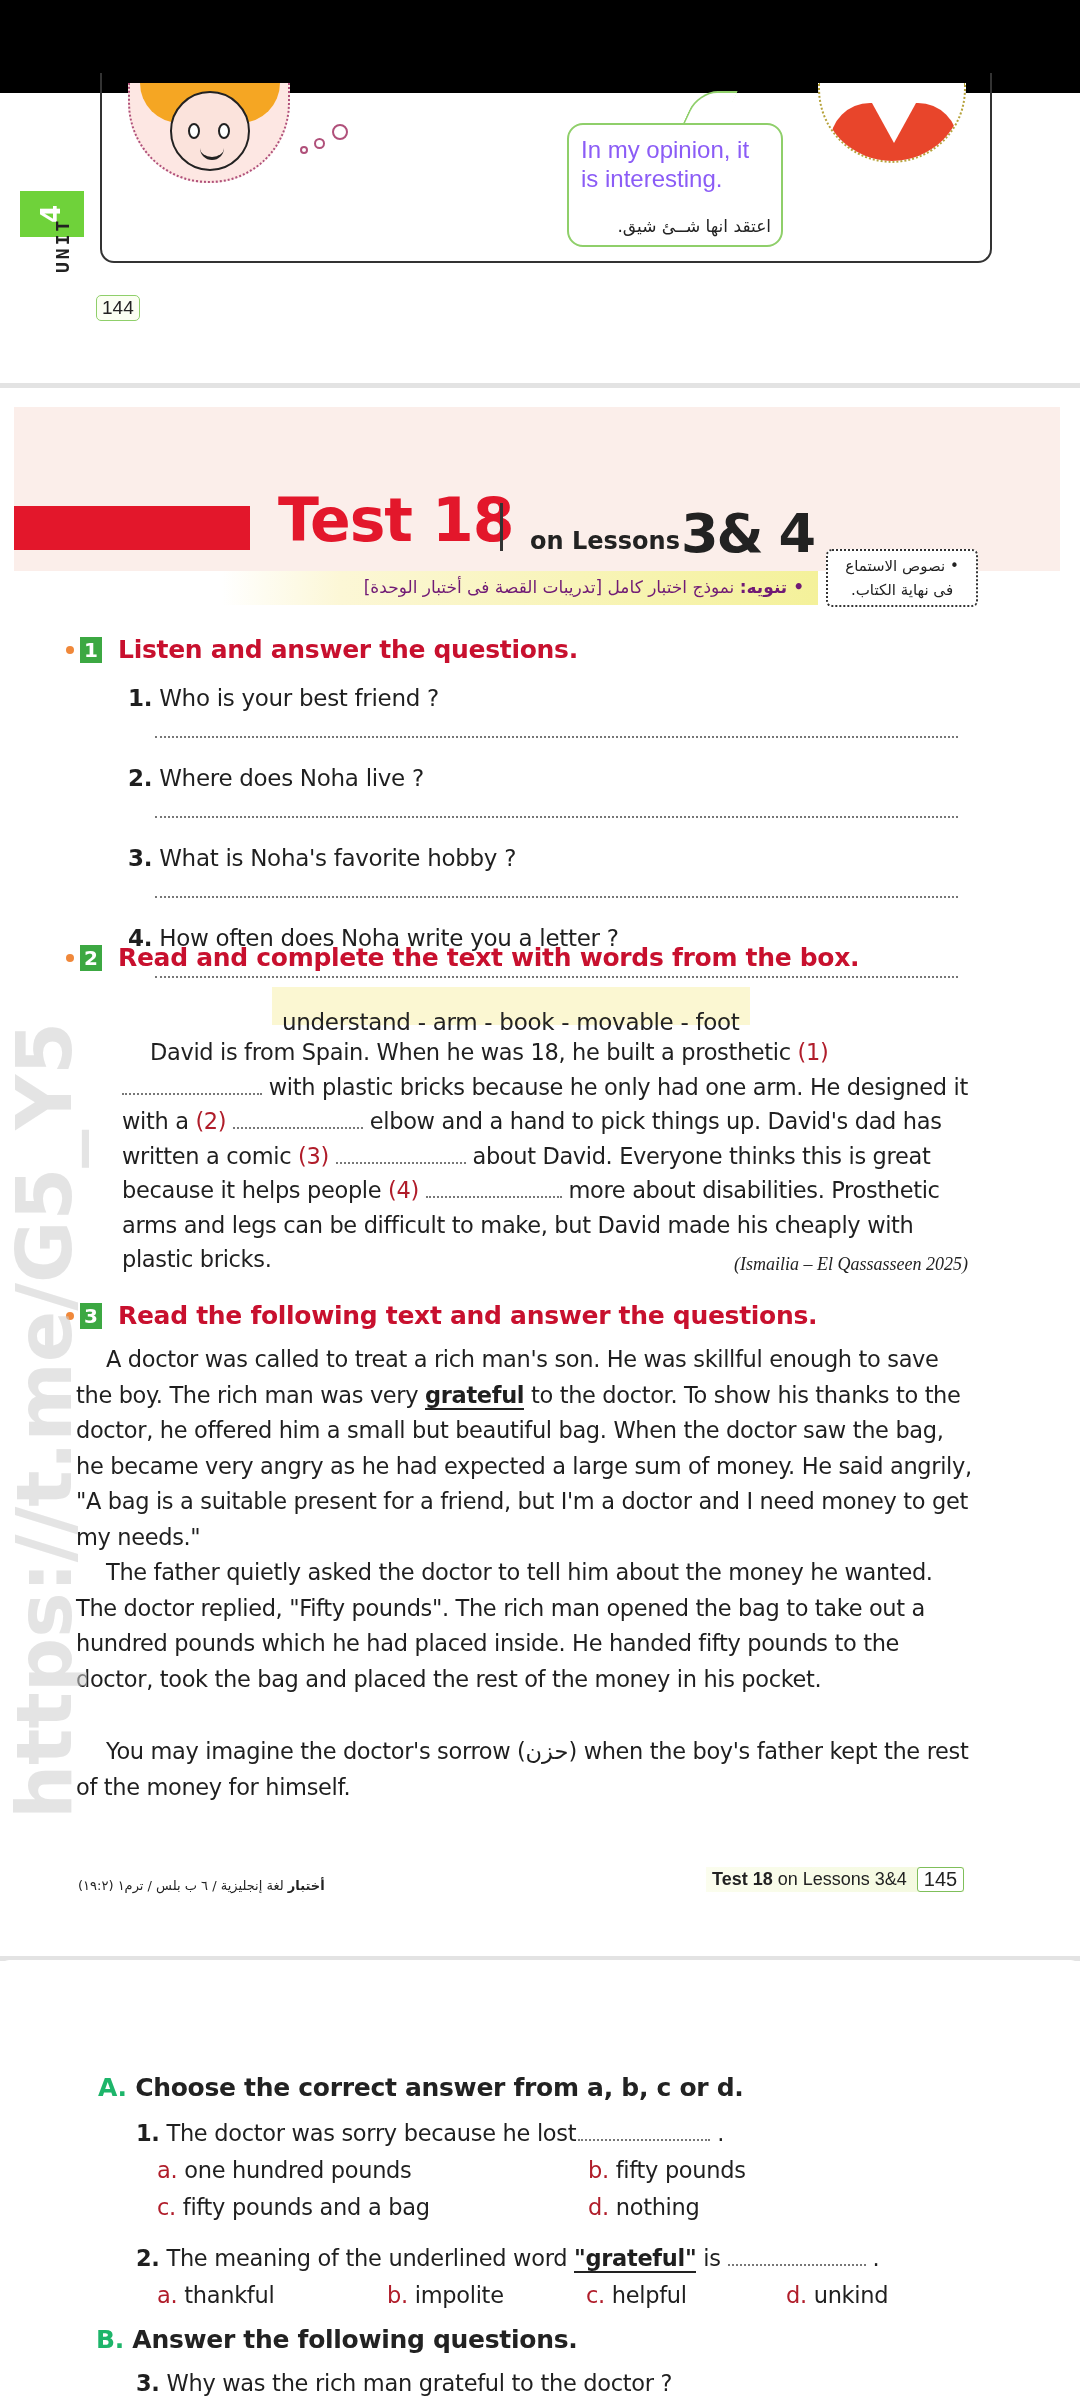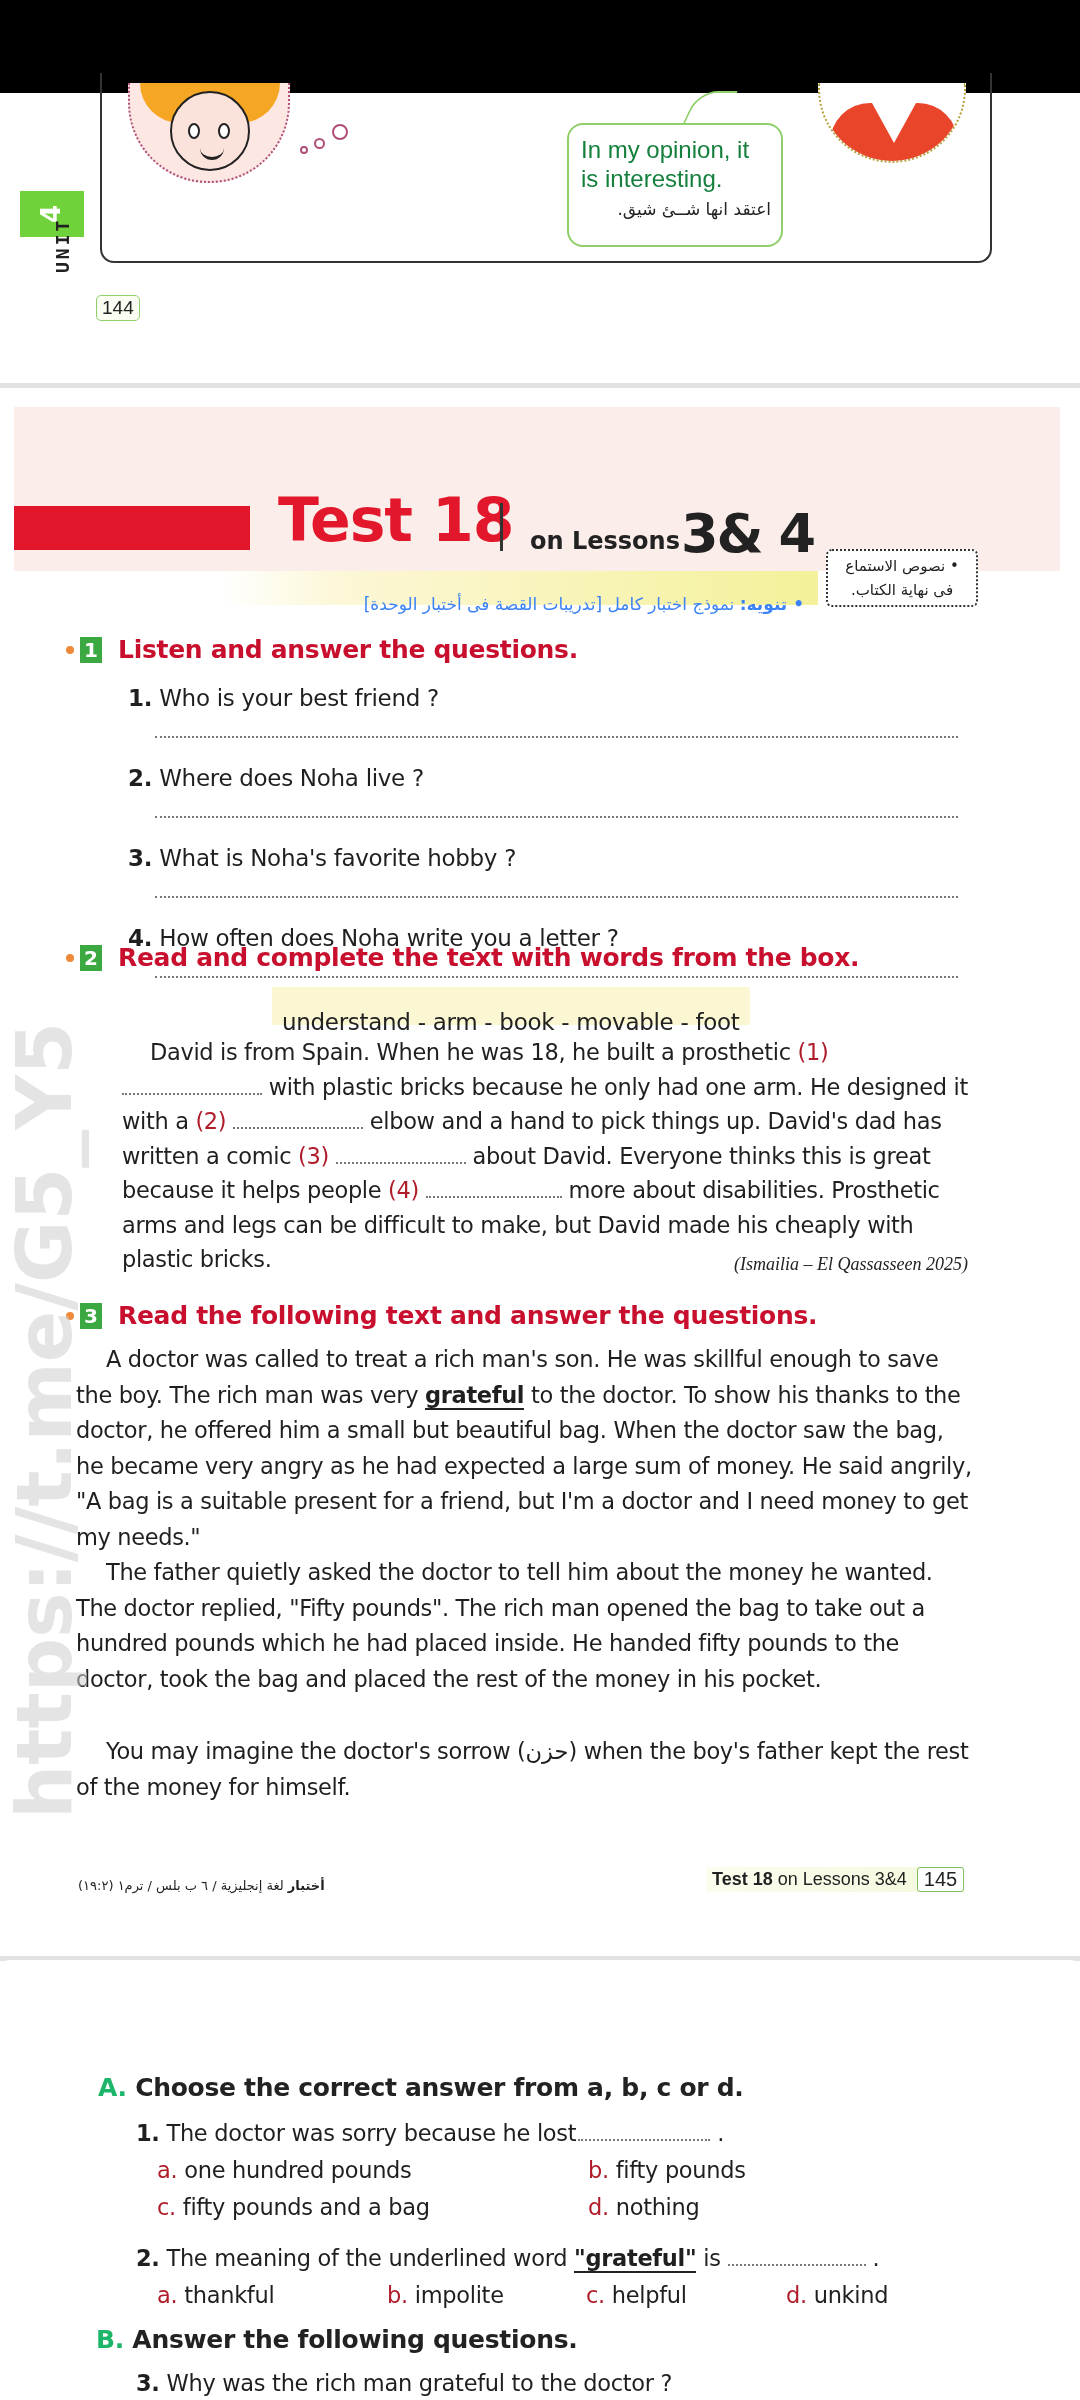--- a/index.html
+++ b/index.html
@@ -20,42 +20,42 @@
     .char-left .mouth { position: absolute; left: 28px; top: 55px; width: 24px; height: 12px; border-bottom: 3px solid #222; border-radius: 0 0 14px 14px; }
     .thought-bubbles { position: absolute; left: 300px; top: 15px; }
     .thought-bubbles span { position: absolute; border: 2px solid #b0507a; border-radius: 50%; }
     .char-right { position: absolute; left: 818px; top: -10px; width: 148px; height: 80px;
       border: 2px dotted #b6a23a; border-top: none; border-radius: 0 0 74px 74px; overflow: hidden; background: #fff; }
     .char-right .shirt { position: absolute; left: 10px; top: 20px; width: 128px; height: 70px; background: #e8452b; border-radius: 40px 40px 0 0; }
     .char-right .collar { position: absolute; left: 52px; top: 20px; width: 44px; height: 40px; background: #fff; clip-path: polygon(0 0, 100% 0, 50% 100%); }
     .speech-bubble { position: absolute; left: 567px; top: 30px; width: 216px; height: 124px;
       border: 2px solid #8fcf6a; border-radius: 16px; background: #fff; padding: 10px 10px 0 12px; }
     .speech-tail { position: absolute; left: 690px; top: -2px; width: 40px; height: 34px; border-left: 2px solid #8fcf6a; border-top: 2px solid #8fcf6a; border-radius: 20px 0 0 0; transform: skewX(-25deg); background: transparent; }
-    .speech-en { font-family: "Liberation Sans", sans-serif; font-size: 24px; line-height: 29px; color: #15803d; }
-    .speech-ar { font-family: "DejaVu Sans", sans-serif; font-size: 17px; color: #222; direction: rtl; text-align: right; margin-top: 6px; }
+    .speech-en { font-family: "Liberation Sans", sans-serif; font-size: 24px; line-height: 29px; color: #8b5cf6; }
+    .speech-ar { font-family: "DejaVu Sans", sans-serif; font-size: 17px; color: #222; direction: rtl; text-align: right; margin-top: 23px; }
     .unit-tab { position: absolute; left: 20px; top: 98px; width: 64px; height: 46px; background: #6fd23a; }
     .unit-tab span { position: absolute; left: 22px; top: 8px; color: #fff; font-weight: bold; font-size: 26px; font-family: "DejaVu Sans", sans-serif; transform: rotate(-90deg); }
     .unit-label { position: absolute; left: 52px; top: 180px; font-family: "DejaVu Sans Mono", monospace; font-weight: bold; font-size: 18px; letter-spacing: 3px; transform: rotate(-90deg); transform-origin: left top; color: #222; }
     .page-num-144 { position: absolute; left: 96px; top: 202px; border: 1.5px solid #8fcf6a; border-radius: 5px; padding: 1px 5px;
       font-family: "Liberation Sans", sans-serif; font-size: 19px; color: #222; background: #fbfff3; }
 
     .page-sep { position: absolute; left: 0; width: 1080px; height: 5px; background: #e3e3e3; }
 
     
     .page-145 { position: absolute; left: 0; top: 389px; width: 1080px; height: 1567px; background: #fff; overflow: hidden; }
     .watermark-vert { position: absolute; left: 0; top: 1430px; font-family: "DejaVu Sans", sans-serif; font-weight: bold; font-size: 76px; color: rgba(205,205,205,0.55); transform: rotate(-90deg); transform-origin: left top; white-space: nowrap; pointer-events: none; }
 
     .header-band { position: absolute; left: 14px; top: 18px; width: 1046px; height: 164px; background: #fbeeea; }
     .red-bar { position: absolute; left: 14px; top: 117px; width: 236px; height: 44px; background: #e3172b; }
     .test-title { position: absolute; left: 278px; top: 96px; font-family: "DejaVu Sans", sans-serif; font-weight: bold; font-size: 60px; color: #e3172b; letter-spacing: -1px; }
     .title-divider { position: absolute; left: 500px; top: 114px; width: 3px; height: 48px; background: #333; }
     .lessons-label { position: absolute; left: 530px; top: 138px; font-family: "DejaVu Sans", sans-serif; font-weight: bold; font-size: 24px; color: #222; }
     .lessons-nums { position: absolute; left: 681px; top: 113px; font-family: "DejaVu Sans", sans-serif; font-weight: bold; font-size: 54px; color: #222; letter-spacing: -2px; }
     .note-strip { position: absolute; left: 222px; top: 182px; width: 596px; height: 34px; background: linear-gradient(90deg, rgba(255,255,255,0) 0%, #fcf7d6 20%, #f4f19a 100%); }
-    .note-text { position: absolute; right: 276px; top: 188px; direction: rtl; font-size: 17px; color: #3b82f6; margin-top: 17px; }
+    .note-text { position: absolute; right: 276px; top: 188px; direction: rtl; font-size: 17px; color: #701a75; }
     .note-text b { font-weight: bold; }
     .listening-box { position: absolute; left: 826px; top: 160px; width: 152px; height: 58px; border: 2px dotted #333; border-radius: 6px; background: #fff;
       direction: rtl; font-size: 15px; line-height: 24px; text-align: center; padding-top: 3px; color: #222; }
 
     .ex-head { position: absolute; display: flex; align-items: center; }
     .ex-dot { width: 8px; height: 8px; border-radius: 50%; background: #f0883a; margin-right: 6px; }
     .ex-num { width: 22px; height: 26px; background: #3ca842; color: #fff; font-weight: bold; font-size: 20px; text-align: center; line-height: 26px; margin-right: 16px; }
     .ex-title { font-family: "DejaVu Sans", sans-serif; font-weight: bold; font-size: 25px; color: #c8102e; letter-spacing: -0.3px; }
 
     .q1-list { position: absolute; left: 128px; top: 280px; width: 830px; }

